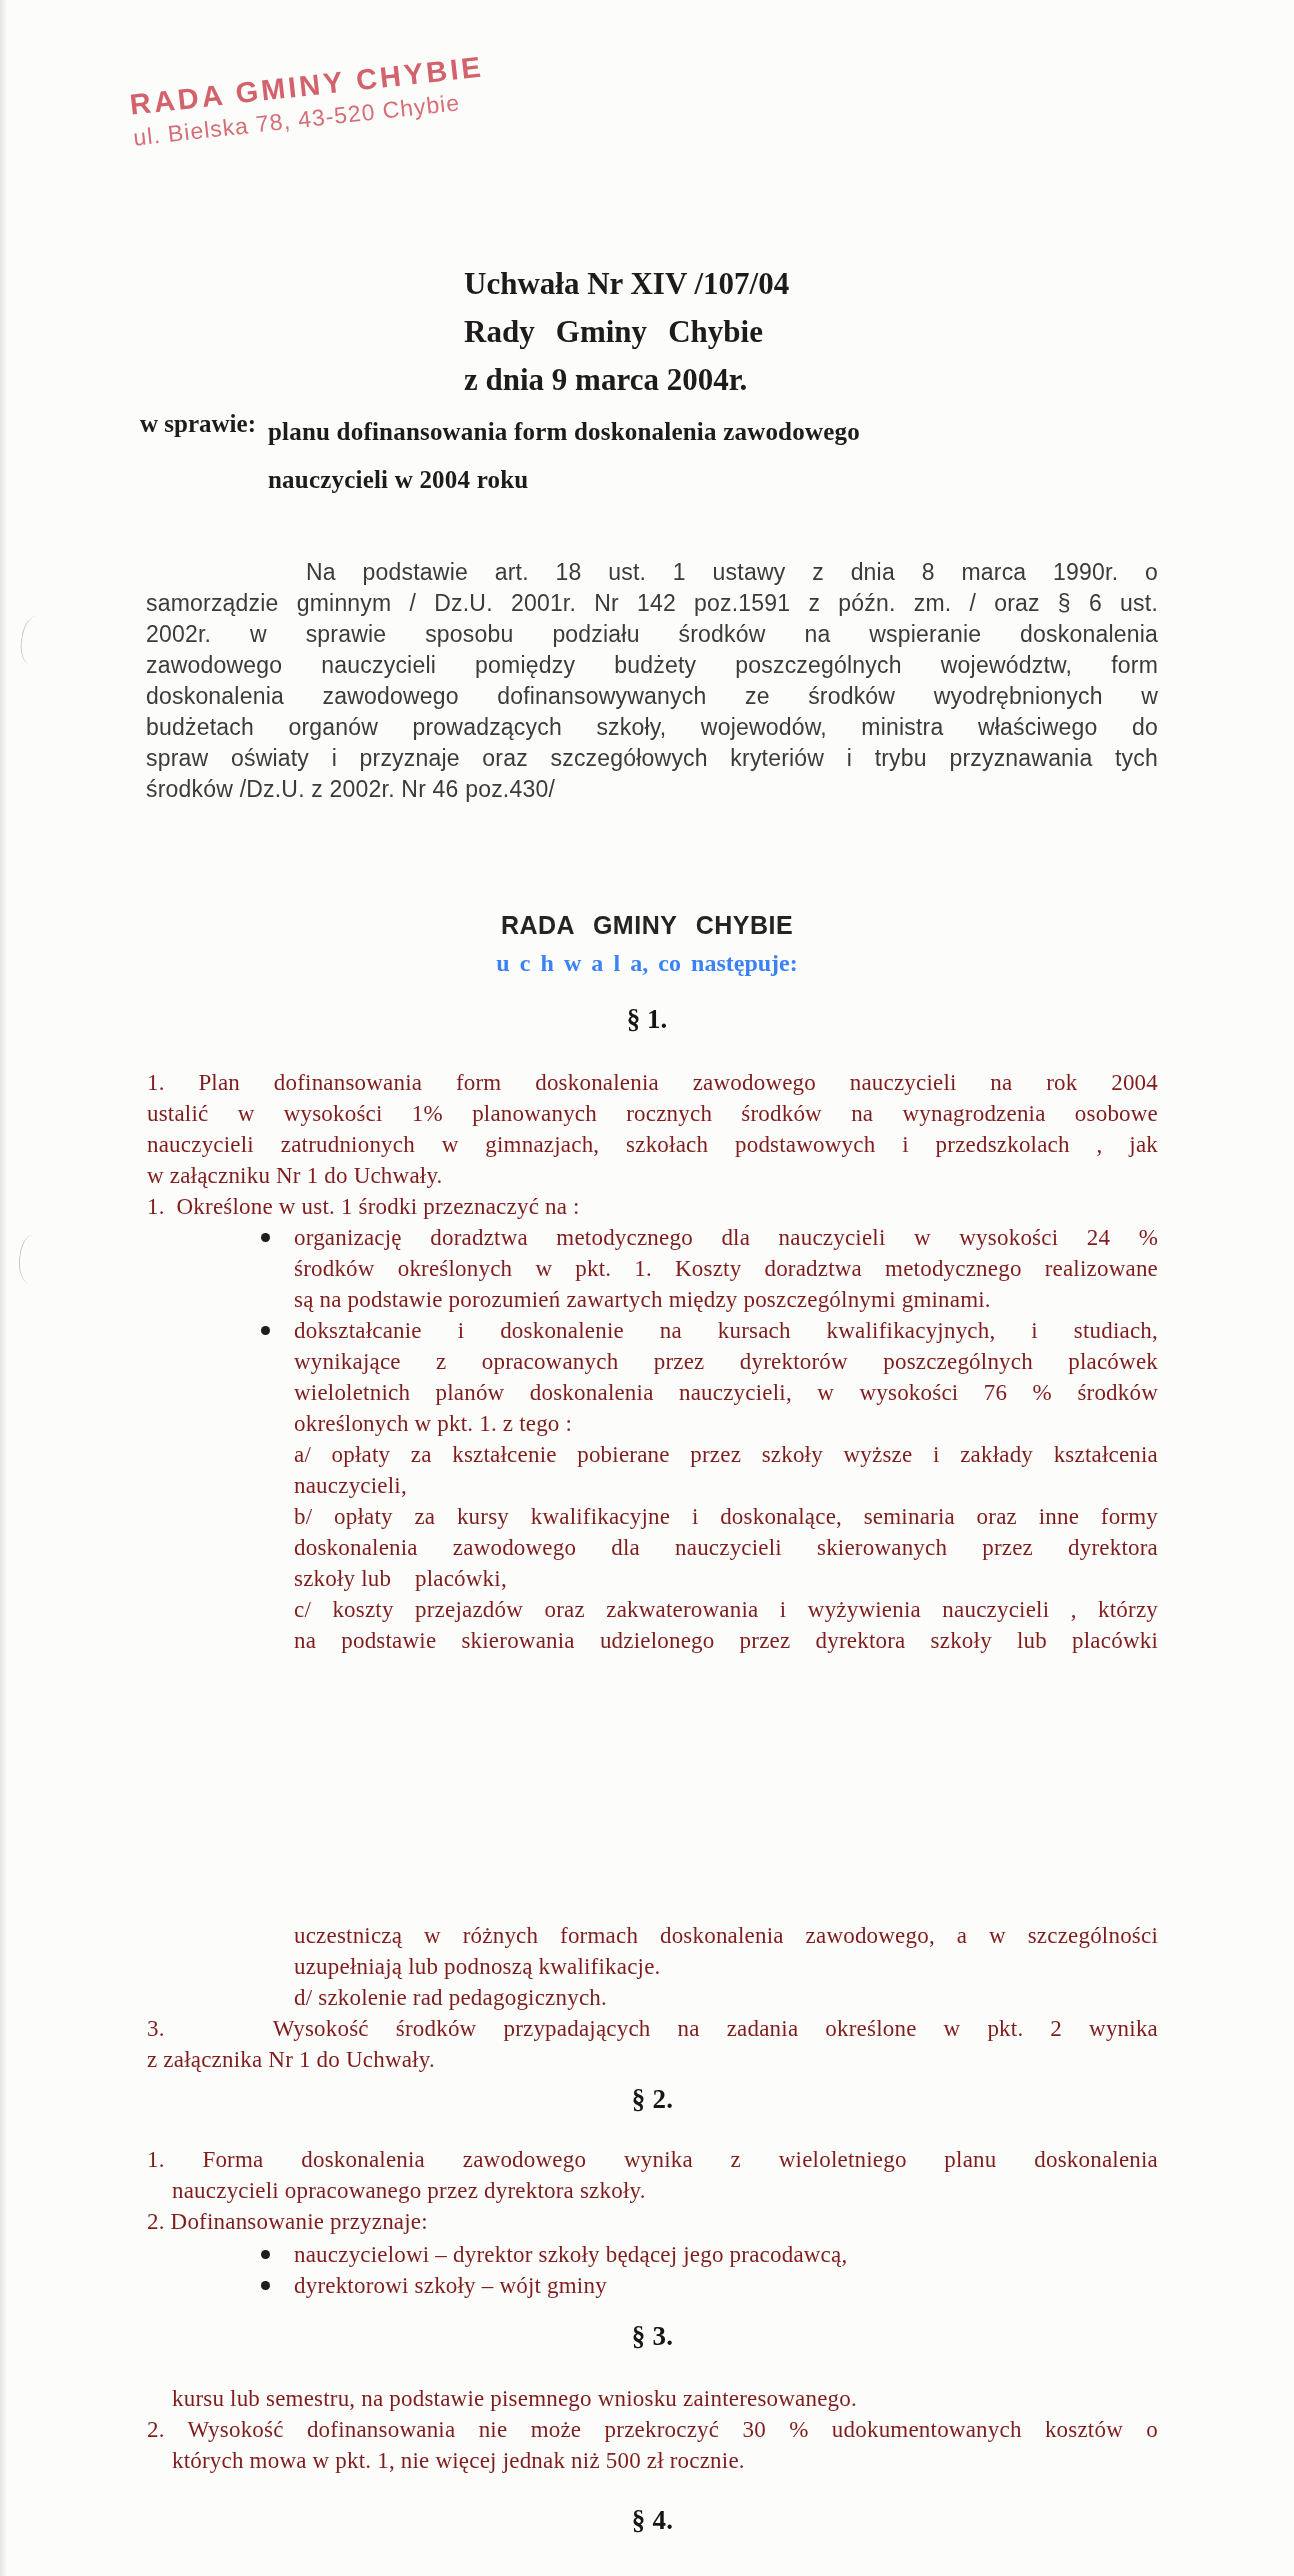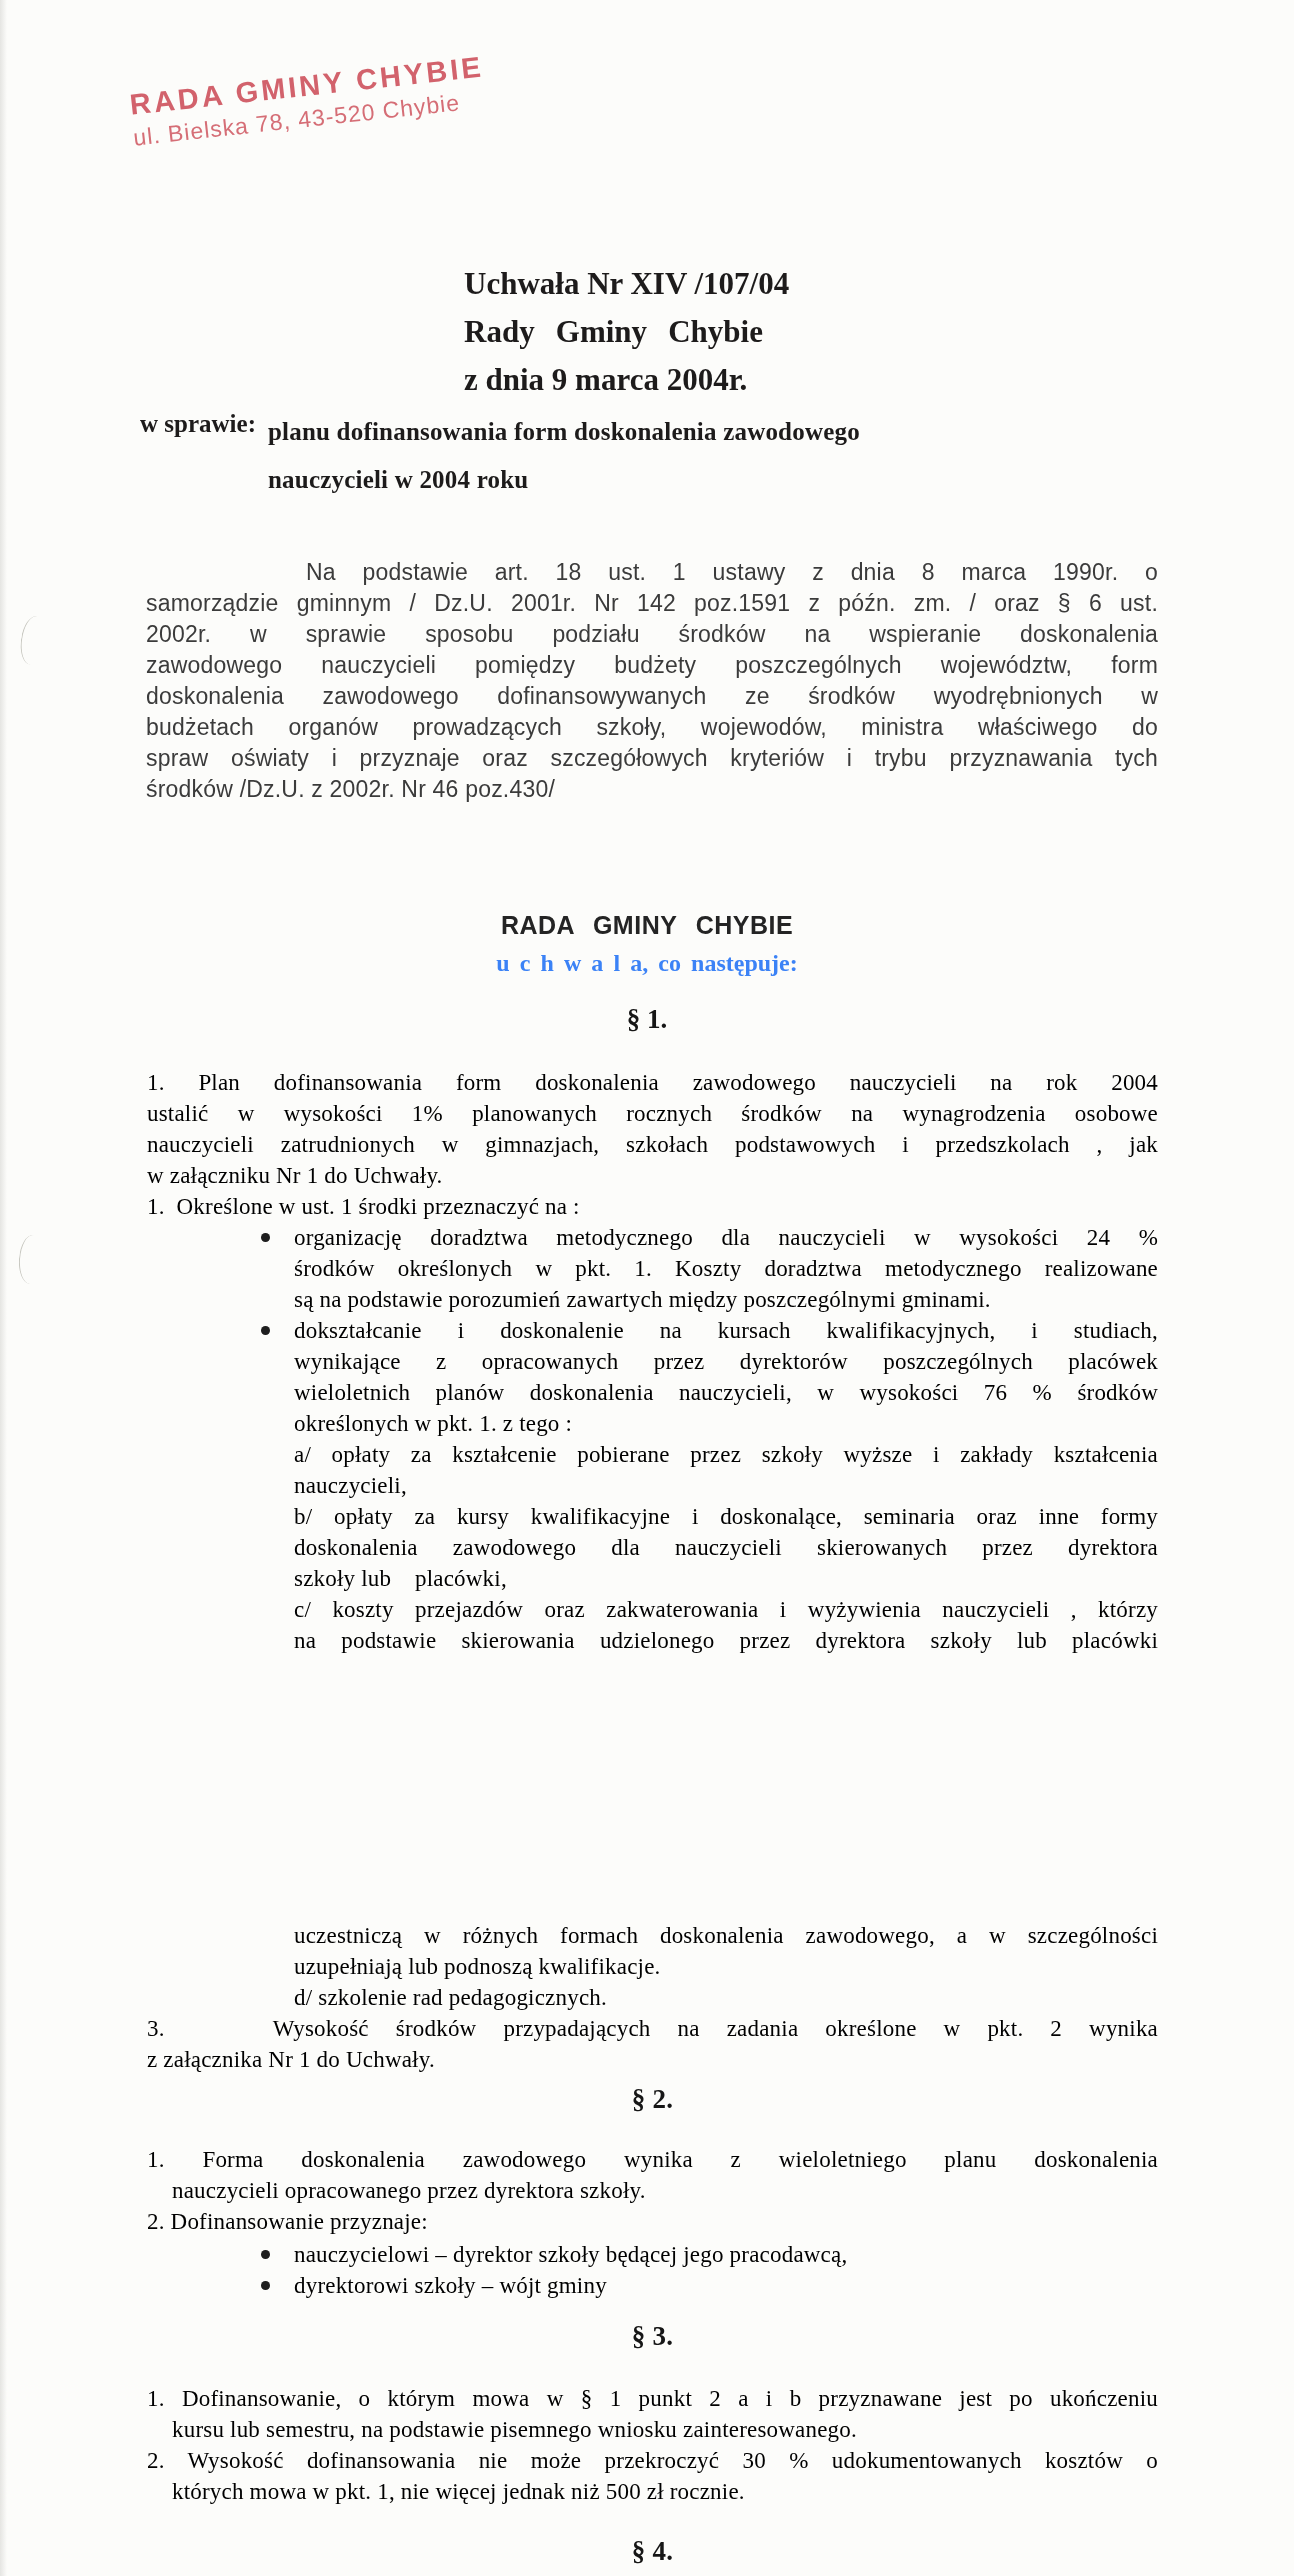--- a/index.html
+++ b/index.html
@@ -42,21 +42,21 @@
   
   .council{position:absolute;left:0;top:911px;width:1294px;text-align:center;
     font-family:"Liberation Sans", sans-serif;font-weight:bold;font-size:25px;color:#242424;
     letter-spacing:0.5px;word-spacing:11.3px;}
   .enacting{position:absolute;left:0;top:950px;width:1294px;text-align:center;
     font-weight:bold;font-size:24px;color:#3b82f6;word-spacing:4.1px;}
   .par1-hdr{position:absolute;left:0;top:1004px;width:1294px;text-align:center;
     font-weight:bold;font-size:27px;color:#161616;}
   
   .flow{position:absolute;left:147px;top:1067px;width:1011px;}
-  .ln{position:relative;min-height:31px;line-height:31px;font-size:23px;color:#000000;
+  .ln{position:relative;min-height:31px;line-height:31px;font-size:23px;color:#7f1d1d;
       text-align:justify;text-align-last:left;letter-spacing:0.2px;}
   .ln.j{text-align-last:justify;}
   .ln.t{margin-left:25px;}
   .ln.c{margin-left:147px;}
   .ln.bul{margin-left:147px;}
   .ln .dot{position:absolute;left:-33px;top:10.8px;width:8.8px;height:8.8px;border-radius:50%;background:#1e1e1e;}
   .ln.hdr{text-align:center;text-align-last:center;font-weight:bold;font-size:27px;color:#161616;margin-left:0;}
   
   .curl{position:absolute;width:24px;height:49px;border-left:1.5px solid #b9b9b0;border-radius:50% / 50%;opacity:.8;}
   .curl.c1{left:20.6px;top:616px;transform:rotate(8deg);}
@@ -134,21 +134,20 @@
       <div style="height: 29px;"></div>
       <div class="ln j">1. Forma doskonalenia zawodowego wynika z wieloletniego planu doskonalenia</div>
       <div class="ln t">nauczycieli opracowanego przez dyrektora szkoły.</div>
       <div class="ln ">2. Dofinansowanie przyznaje:</div>
       <div style="height: 2.1px;"></div>
       <div class="ln bul">nauczycielowi – dyrektor szkoły będącej jego pracodawcą,<span class="dot"></span></div>
       <div class="ln bul">dyrektorowi szkoły – wójt gminy<span class="dot"></span></div>
       <div style="height: 20px;"></div>
       <div class="ln hdr">§ 3.</div>
       <div style="height: 31px;"></div>
-      <div class="ln j">1. Dofinansowanie, o którym mowa w § 1 punkt 2 a i b przyznawane jest po ukończeniu</div>
       <div class="ln t">kursu lub semestru, na podstawie pisemnego wniosku zainteresowanego.</div>
       <div class="ln j">2. Wysokość dofinansowania nie może przekroczyć 30 % udokumentowanych kosztów o</div>
       <div class="ln t">których  mowa w pkt. 1, nie więcej jednak niż 500 zł rocznie.</div>
       <div style="height: 29px;"></div>
       <div class="ln hdr">§ 4.</div>
       <div style="height: 26px;"></div>
     </div>
 
   <div class="curl c1"></div>
   <div class="curl c2"></div>

